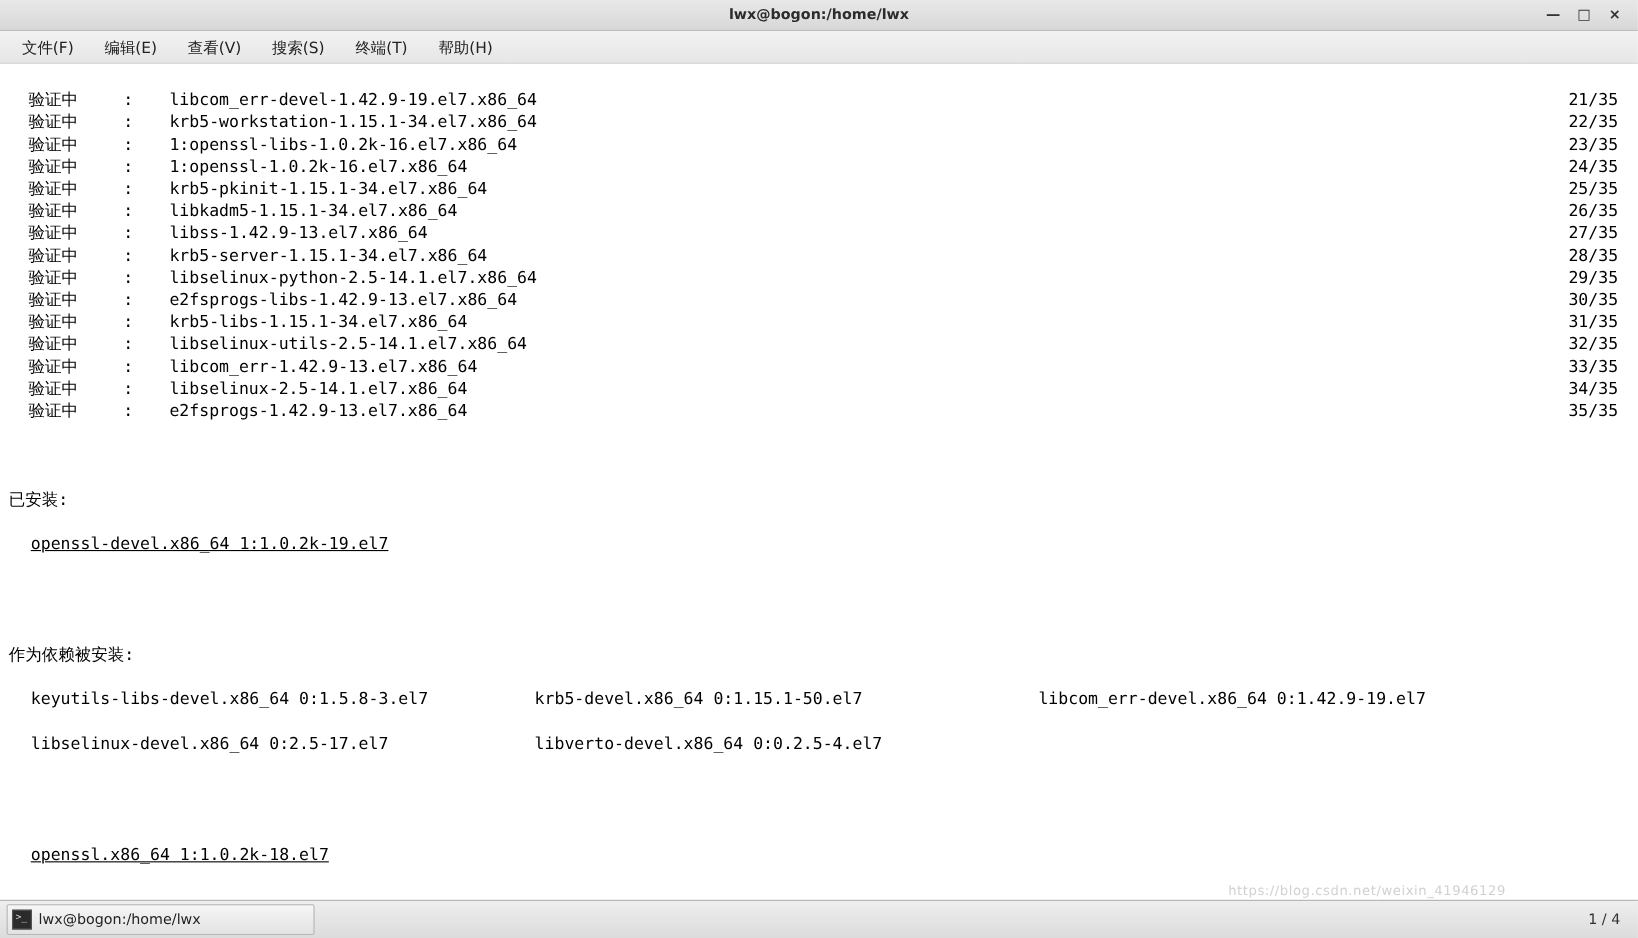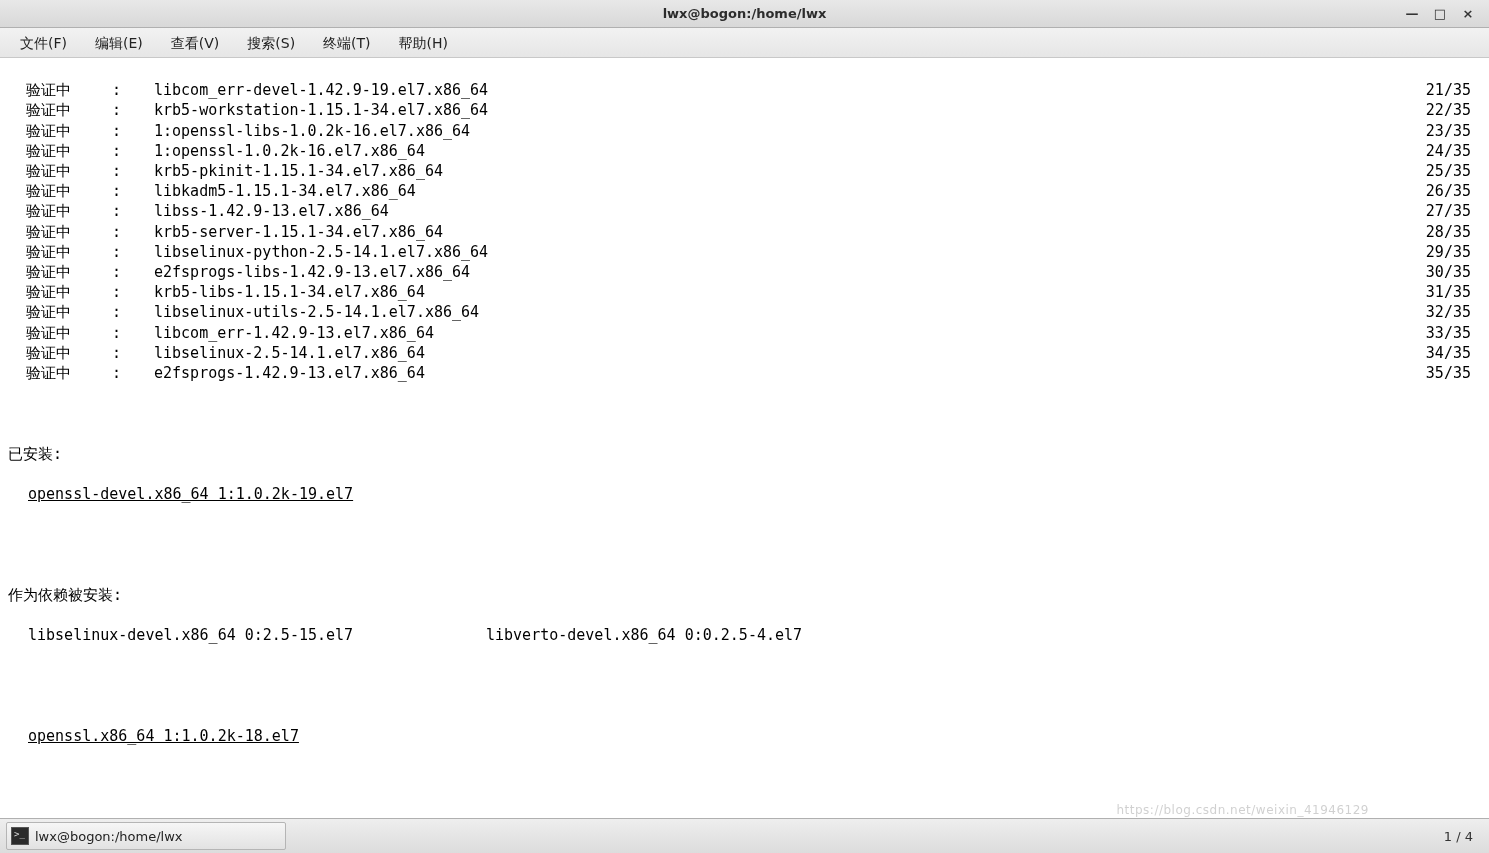--- a/index.html
+++ b/index.html
@@ -135,21 +135,22 @@
 </div>
 
 <div class="terminal">
 <div id="verify-container"><div class="verify-row"><span class="label">验证中</span><span class="colon">: </span><span class="pkg">libcom_err-devel-1.42.9-19.el7.x86_64</span><span class="count">21/35</span></div><div class="verify-row"><span class="label">验证中</span><span class="colon">: </span><span class="pkg">krb5-workstation-1.15.1-34.el7.x86_64</span><span class="count">22/35</span></div><div class="verify-row"><span class="label">验证中</span><span class="colon">: </span><span class="pkg">1:openssl-libs-1.0.2k-16.el7.x86_64</span><span class="count">23/35</span></div><div class="verify-row"><span class="label">验证中</span><span class="colon">: </span><span class="pkg">1:openssl-1.0.2k-16.el7.x86_64</span><span class="count">24/35</span></div><div class="verify-row"><span class="label">验证中</span><span class="colon">: </span><span class="pkg">krb5-pkinit-1.15.1-34.el7.x86_64</span><span class="count">25/35</span></div><div class="verify-row"><span class="label">验证中</span><span class="colon">: </span><span class="pkg">libkadm5-1.15.1-34.el7.x86_64</span><span class="count">26/35</span></div><div class="verify-row"><span class="label">验证中</span><span class="colon">: </span><span class="pkg">libss-1.42.9-13.el7.x86_64</span><span class="count">27/35</span></div><div class="verify-row"><span class="label">验证中</span><span class="colon">: </span><span class="pkg">krb5-server-1.15.1-34.el7.x86_64</span><span class="count">28/35</span></div><div class="verify-row"><span class="label">验证中</span><span class="colon">: </span><span class="pkg">libselinux-python-2.5-14.1.el7.x86_64</span><span class="count">29/35</span></div><div class="verify-row"><span class="label">验证中</span><span class="colon">: </span><span class="pkg">e2fsprogs-libs-1.42.9-13.el7.x86_64</span><span class="count">30/35</span></div><div class="verify-row"><span class="label">验证中</span><span class="colon">: </span><span class="pkg">krb5-libs-1.15.1-34.el7.x86_64</span><span class="count">31/35</span></div><div class="verify-row"><span class="label">验证中</span><span class="colon">: </span><span class="pkg">libselinux-utils-2.5-14.1.el7.x86_64</span><span class="count">32/35</span></div><div class="verify-row"><span class="label">验证中</span><span class="colon">: </span><span class="pkg">libcom_err-1.42.9-13.el7.x86_64</span><span class="count">33/35</span></div><div class="verify-row"><span class="label">验证中</span><span class="colon">: </span><span class="pkg">libselinux-2.5-14.1.el7.x86_64</span><span class="count">34/35</span></div><div class="verify-row"><span class="label">验证中</span><span class="colon">: </span><span class="pkg">e2fsprogs-1.42.9-13.el7.x86_64</span><span class="count">35/35</span></div></div>
 <div class="section">
 <div class="section-title">已安装:</div>
 <div class="indent">openssl-devel.x86_64 1:1.0.2k-19.el7</div>
 </div>
 <div class="section">
 <div class="section-title">作为依赖被安装:</div>
-<div class="cols"><div class="col1">libselinux-devel.x86_64 0:2.5-15.el7</div><div class="col3">libverto-devel.x86_64 0:0.2.5-4.el7</div></div>
+<div class="cols"><div class="col1">keyutils-libs-devel.x86_64 0:1.5.8-3.el7</div><div class="col2">krb5-devel.x86_64 0:1.15.1-50.el7</div><div class="col3">libcom_err-devel.x86_64 0:1.42.9-19.el7</div></div>
+<div class="cols"><div class="col1">libselinux-devel.x86_64 0:2.5-17.el7</div><div class="col3">libverto-devel.x86_64 0:0.2.5-4.el7</div></div>
 </div>
 <div class="section">
 <div class="indent">openssl.x86_64 1:1.0.2k-18.el7</div>
 </div>
 
 
 </div>
 
 <div class="watermark">https://blog.csdn.net/weixin_41946129</div>
 

